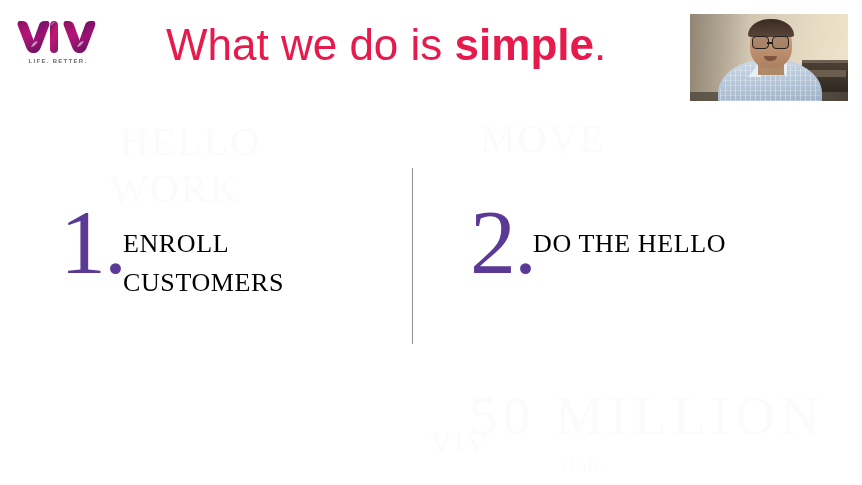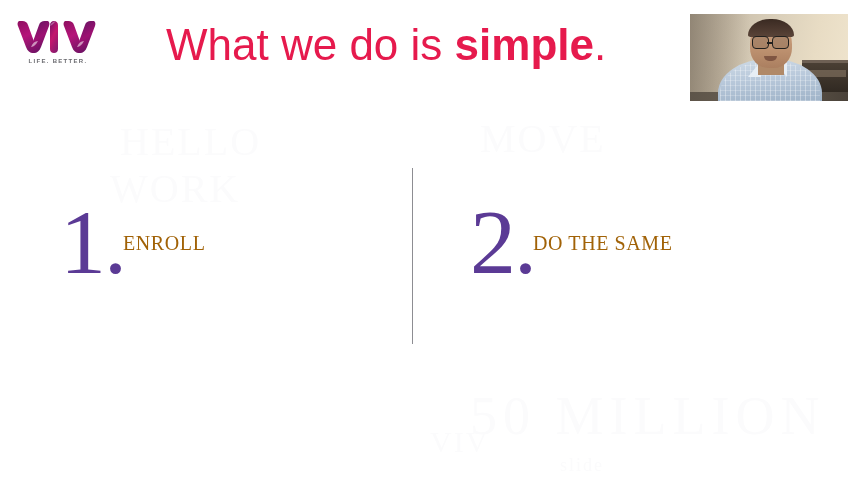--- a/index.html
+++ b/index.html
@@ -181,23 +181,23 @@
     font-family: "Liberation Serif", serif;
     font-size: 92px;
     line-height: 86px;
     color: #5b3a95;
     font-weight: normal;
     letter-spacing: -2px;
     margin-top: -4px;
   }
   .step-text {
     font-family: "Liberation Serif", serif;
-    font-size: 20px;
+    font-size: 26px;
     line-height: 39px;
-    color: #a16207;
+    color: #000000;
     letter-spacing: 0.6px;
     margin-top: 21px;
     margin-left: -2px;
     white-space: nowrap;
   }
   .step-text .line { display: block; }
 
   
   #divider {
     position: absolute;
@@ -277,25 +277,26 @@
       <div class="cam-glass-r"></div>
       <div class="cam-bridge"></div>
       <div class="cam-mouth"></div>
     </div>
   </div>
 
   <div class="step" id="step-1">
     <div class="step-number">1.</div>
     <div class="step-text">
       <span class="line">ENROLL</span>
+      <span class="line">CUSTOMERS</span>
     </div>
   </div>
 
   <div id="divider"></div>
 
   <div class="step" id="step-2">
     <div class="step-number">2.</div>
     <div class="step-text">
-      <span class="line">DO THE SAME</span>
+      <span class="line">DO THE HELLO</span>
     </div>
   </div>
 
 </div>
 
 </body></html>

